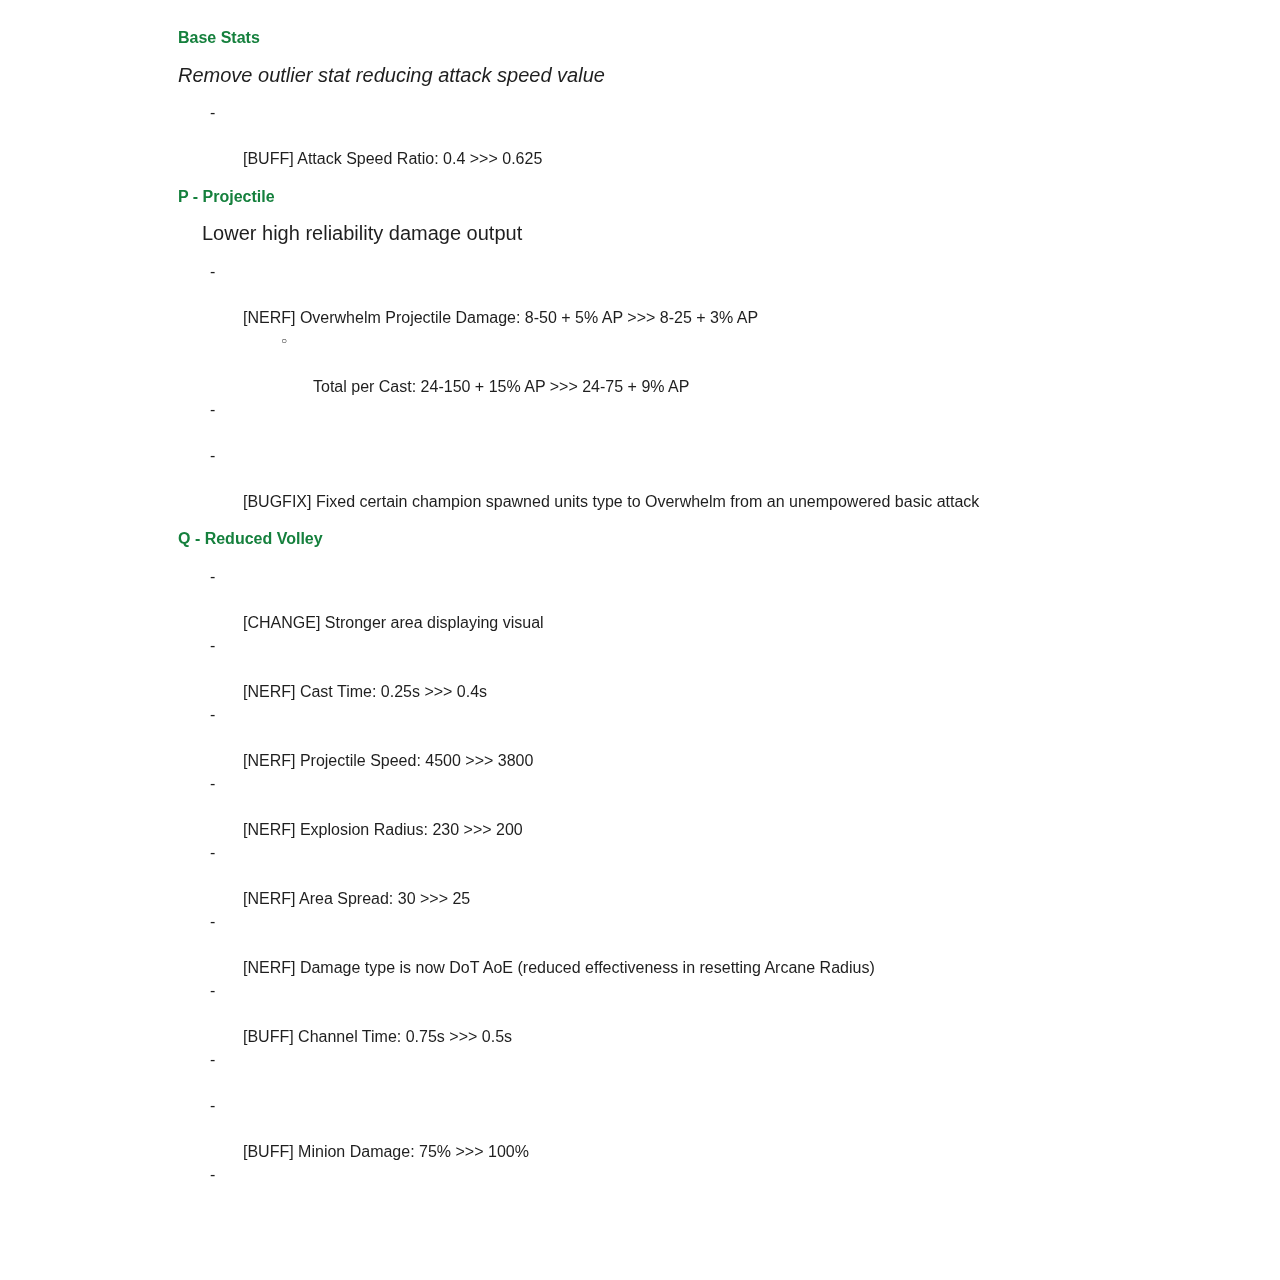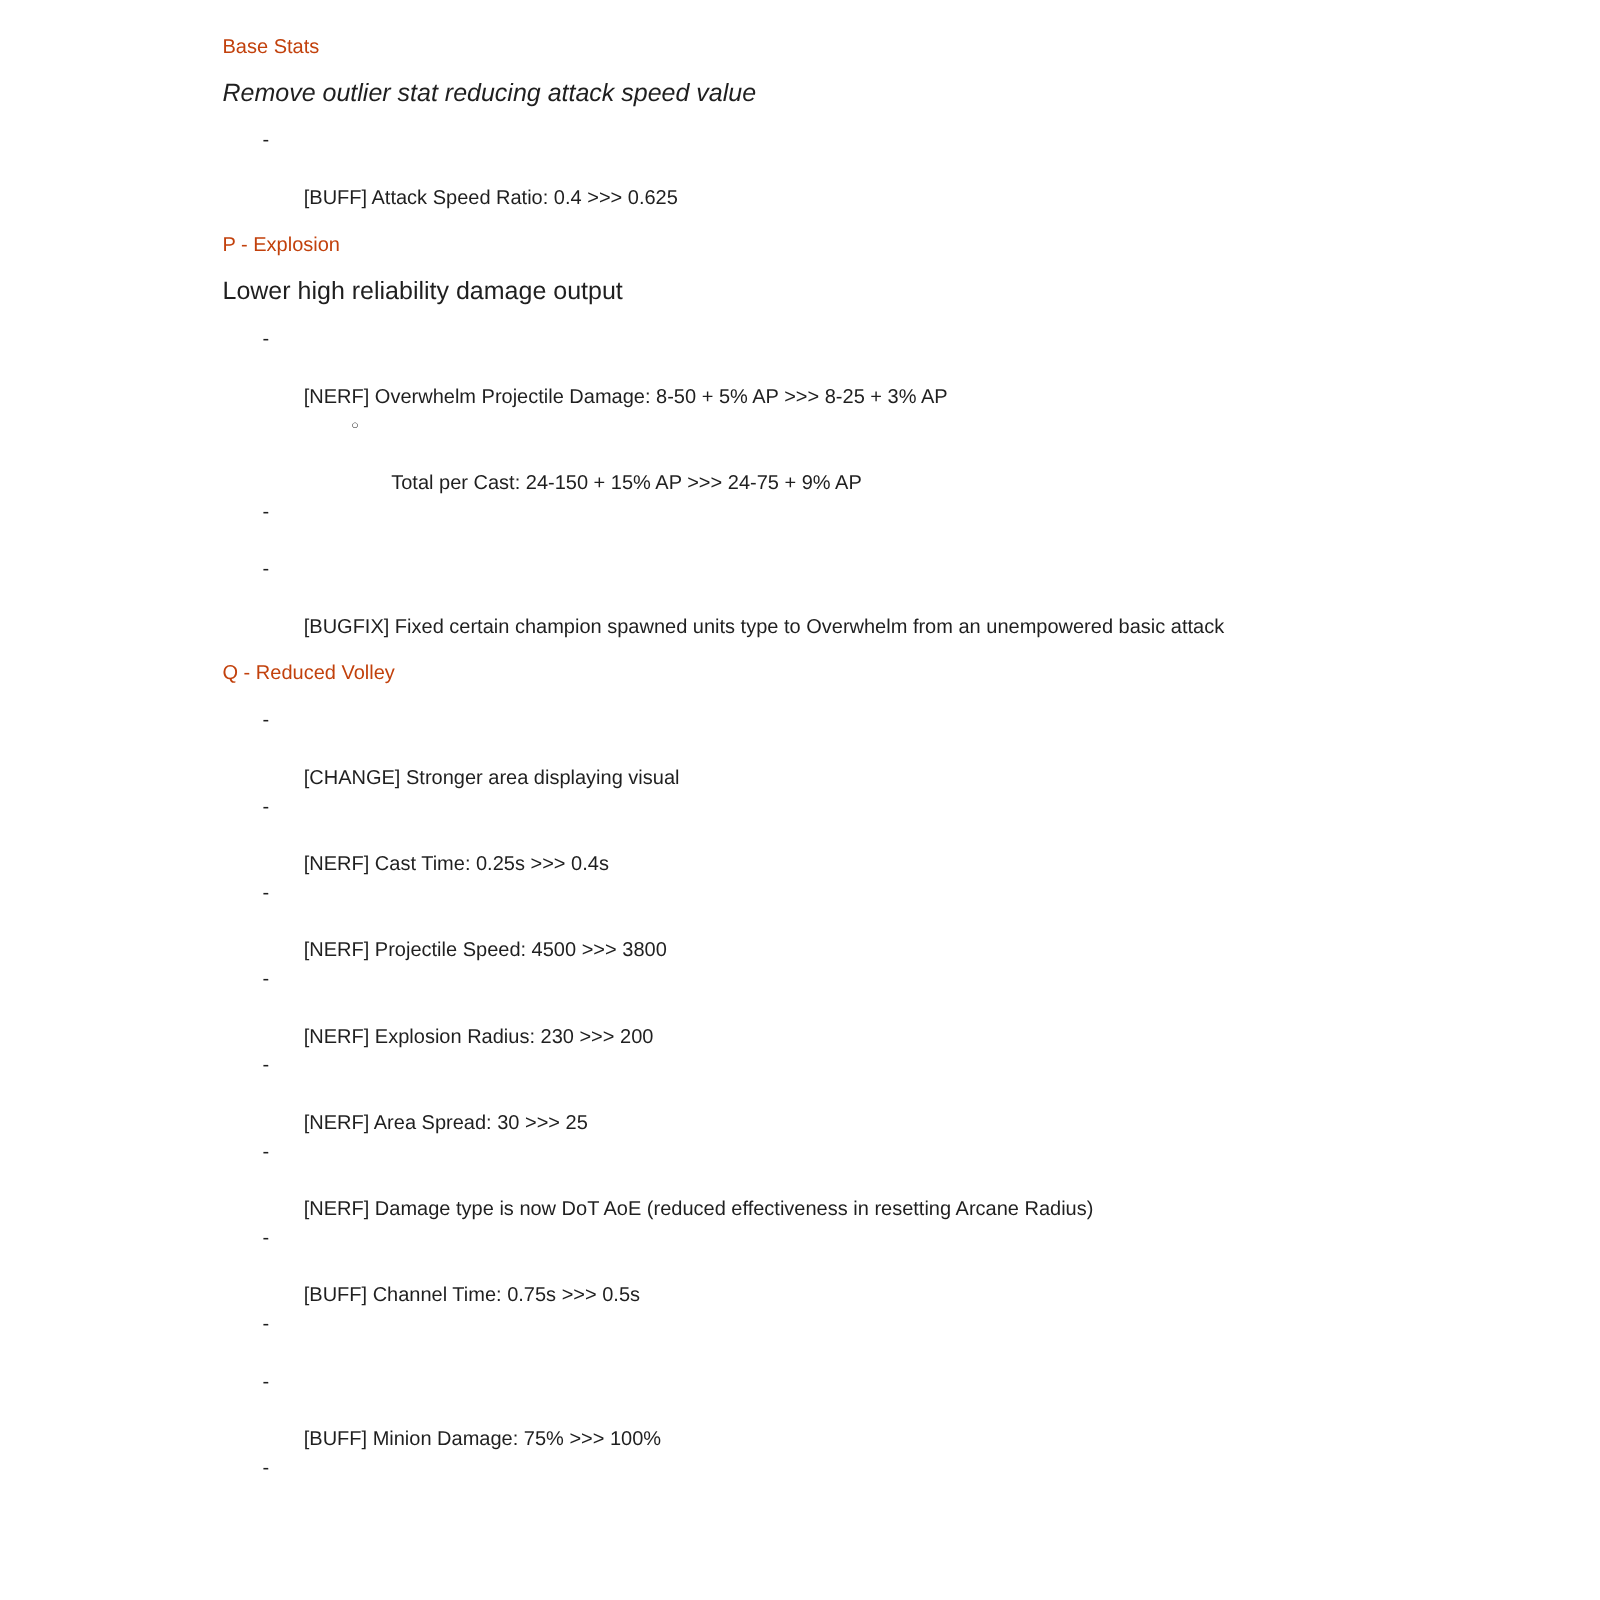--- a/index.html
+++ b/index.html
@@ -15,32 +15,32 @@
     overflow: hidden;
   }
   .page {
     box-sizing: border-box;
     padding: 26px 0 0 178px;
     width: 1120px;
   }
   .section { margin: 0; }
   .section-heading {
     font-size: 16px;
-    font-weight: normal;
+    font-weight: bold;
     line-height: 23px;
     margin: 0 0 14.5px 0;
-    color: #c2410c;
+    color: #15803d;
   }
   .section-summary {
     font-size: 20px;
     font-style: italic;
     line-height: 23px;
     margin: 0 0 14.5px 0;
   }
-  .section-summary.upright { font-style: normal; }
+  .section-summary.upright { font-style: normal; margin-left: 24px; }
   .change-list {
     list-style: none;
     margin: 0 0 14.5px 0;
     padding: 0;
     max-width: 930px;
   }
   .change-list li {
     position: relative;
     font-size: 16px;
     line-height: 23px;
@@ -72,21 +72,21 @@
     <p class="section-summary">Remove outlier stat reducing attack speed value</p>
     <ul class="change-list">
   <li>
     <span class="marker">-</span>
     <span>[BUFF] Attack Speed Ratio: 0.4 &gt;&gt;&gt; 0.625</span>
   </li>
 </ul>
   </section>
 
   <section class="section">
-    <h2 class="section-heading">P - Explosion</h2>
+    <h2 class="section-heading">P - Projectile</h2>
     <p class="section-summary upright">Lower high reliability damage output</p>
     <ul class="change-list">
   <li>
     <span class="marker">-</span>
     <span>[NERF] Overwhelm Projectile Damage: 8-50 + 5% AP &gt;&gt;&gt; 8-25 + 3% AP</span>
   </li>
 
   <li class="sub">
     <span class="marker">○</span>
     <span>Total per Cast: 24-150 + 15% AP &gt;&gt;&gt; 24-75 + 9% AP</span>

